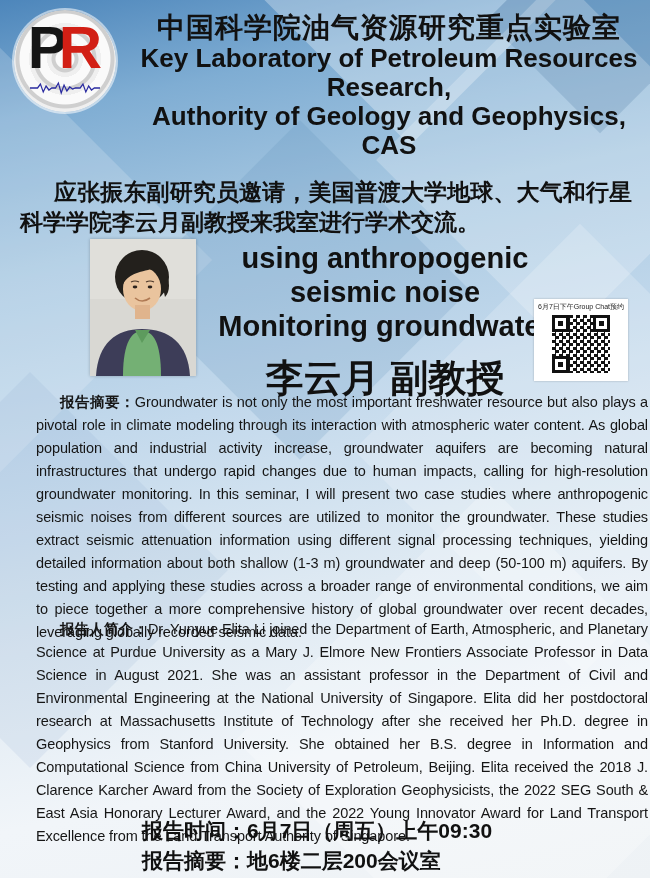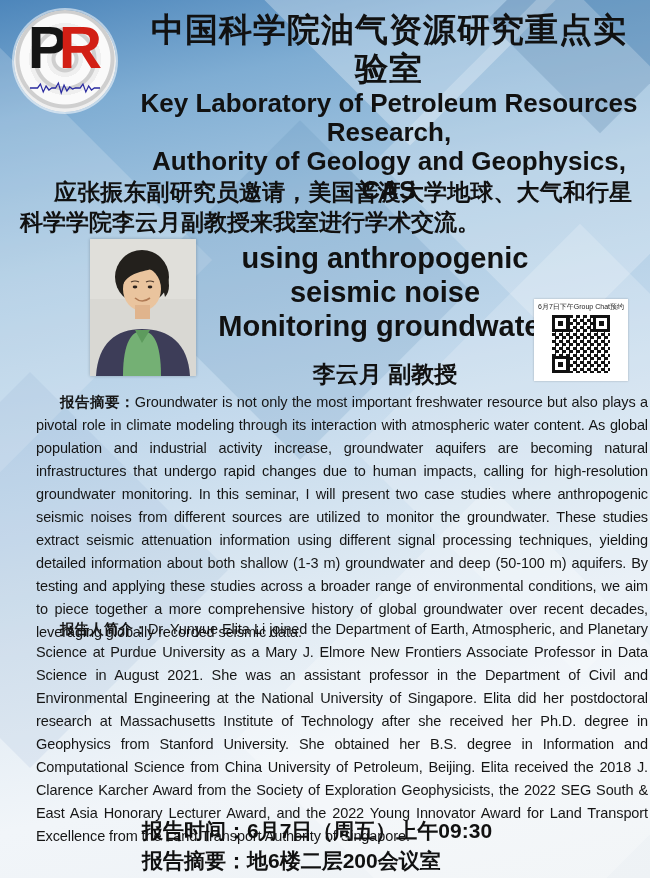--- a/index.html
+++ b/index.html
@@ -19,34 +19,34 @@
 
   .header{position:absolute;top:10px;left:14px;width:624px;display:flex;gap:24px;}
   .logo{flex:none;width:102px;height:102px;border-radius:50%;position:relative;
     background:repeating-radial-gradient(circle at 50% 48%,#fafafa 0 9px,#cfcfcf 10px 13px,#efefef 14px 18px);
     box-shadow:0 0 0 2px rgba(255,255,255,.55);}
   .logo-letters{position:absolute;top:8px;left:0;right:0;text-align:center;font-weight:bold;font-size:60px;line-height:1;}
   .lp{color:#151515;}
   .lr{color:#d21f15;margin-left:-9px;}
   .logo-wave{position:absolute;bottom:17px;left:16px;width:70px;height:14px;}
   .titles{flex:1;text-align:center;}
-  .title-cn{margin:1px 0 0;font-size:33px;font-weight:bold;line-height:1.18;letter-spacing:1px;}
+  .title-cn{margin:1px 0 0;font-size:28px;font-weight:bold;line-height:1.18;letter-spacing:1px;}
   .title-en{font-size:26px;font-weight:bold;line-height:1.12;}
 
   .seminar{position:absolute;top:121px;left:60px;right:10px;text-align:center;
     font-size:36px;font-weight:bold;letter-spacing:9px;}
 
   .invite{position:absolute;top:177px;left:20px;width:612px;margin:0;
     font-size:23px;font-weight:bold;line-height:30px;text-indent:34px;text-align:justify;}
 
   .speaker-row{position:absolute;top:239px;left:0;width:650px;height:142px;}
   .photo{position:absolute;left:90px;top:0;width:106px;height:137px;box-shadow:0 0 3px rgba(0,0,0,.25);}
   .talk{position:absolute;left:198px;right:78px;top:2px;text-align:center;}
   .talk-title{font-size:29px;font-weight:bold;line-height:34px;}
-  .speaker-name{font-size:23px;font-weight:bold;margin-top:16px;}
+  .speaker-name{font-size:38px;font-weight:bold;margin-top:10px;}
   .qr-panel{position:absolute;right:22px;top:60px;width:94px;height:82px;background:#ffffff;
     box-shadow:0 0 2px rgba(0,0,0,.25);text-align:center;}
   .qr-caption{font-size:7px;line-height:10px;margin-top:3px;white-space:nowrap;color:#222;}
   .qr-code{width:58px;height:58px;margin:3px auto 0;position:relative;
     background:repeating-conic-gradient(#141414 0 25%,#ffffff 0 50%);background-size:7px 7px;}
   .qf{position:absolute;width:11px;height:11px;border:3px solid #111;background:#111;box-shadow:inset 0 0 0 3px #fff;}
   .qf-tl{top:0;left:0;} .qf-tr{top:0;right:0;} .qf-bl{bottom:0;left:0;}
 
   .bodytext{position:absolute;left:20px;width:612px;margin:16px;font-size:14.5px;line-height:23px;
     color:#161616;text-align:justify;text-indent:24px;letter-spacing:-0.1px;}

